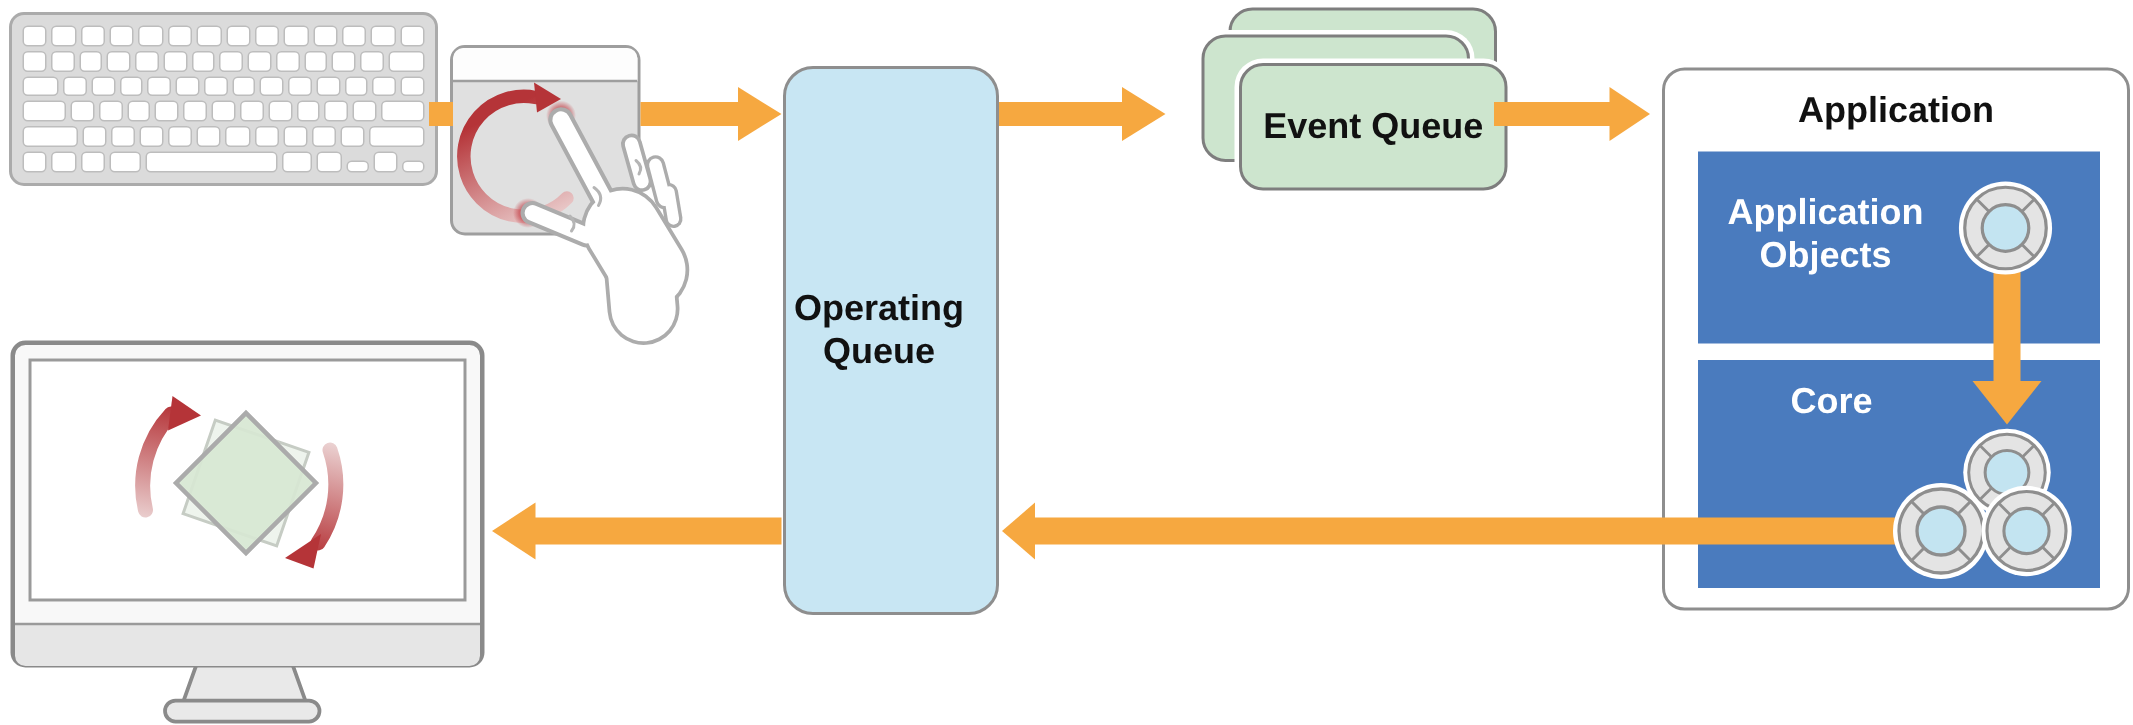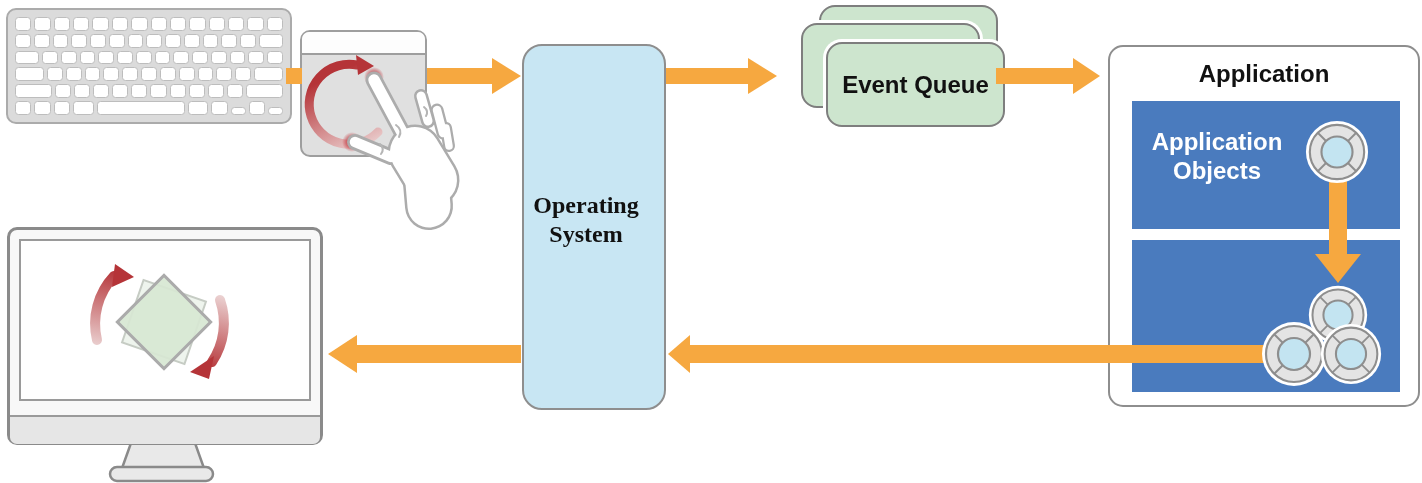--- a/index.html
+++ b/index.html
@@ -29,21 +29,21 @@
     background:#E0E0E0; border:2.5px solid #9E9E9E; border-radius:10px; z-index:1;
   }
   #trackpad .strip{position:absolute; left:0; top:0; right:0; height:21px;
     background:#FDFDFD; border-bottom:2px solid #9E9E9E; border-radius:7px 7px 0 0;}
   
   #os-box{
     left:522px; top:44px; width:144px; height:366px; box-sizing:border-box;
     background:var(--operating-system-fill,#C8E6F3); border:2px solid var(--outline-gray,#8E8E8E);
     border-radius:20px; z-index:1;
   }
-  #os-label{left:522px; top:191px; width:128px; z-index:1;font-family:Liberation Serif, serif;}
+  #os-label{left:522px; top:191px; width:128px; z-index:1;}
   
   .eq-card{
     position:absolute; width:179px; height:85px; box-sizing:border-box;
     background:var(--event-queue-fill,#CDE5CE); border:2px solid #7E7E7E;
     border-radius:16px; box-shadow:0 0 0 3px #fff; z-index:1;
   }
   #eq-back{left:819px; top:5px;}
   #eq-mid{left:801px; top:23px;}
   #eq-front{left:783px; top:42px; display:flex; align-items:center; justify-content:center;margin-left:43px;}
   
@@ -187,40 +187,41 @@
       </div>
   </div>
 
   <div class="abs" id="trackpad">
     <div class="strip"></div>
   </div>
 
   <div class="abs" id="os-box"></div>
   <div class="abs lbl" id="os-label">
     <div>Operating</div>
-    <div>System</div>
+    <div>Queue</div>
   </div>
 
   <div class="eq-card" id="eq-back"></div>
   <div class="eq-card" id="eq-mid"></div>
   <div class="eq-card" id="eq-front">
     <span class="lbl">Event Queue</span>
   </div>
 
   <div class="abs" id="app-box"></div>
   <div class="abs lbl" id="app-title">Application</div>
 
   <div class="blue-panel" id="app-obj-panel"></div>
   <div class="abs lbl panel-lbl" id="app-obj-label">
     <div>Application</div>
     <div>Objects</div>
   </div>
 
   <div class="blue-panel" id="core-panel"></div>
   <div class="abs lbl panel-lbl" id="core-label">
+    <div>Core</div>
   </div>
 
   <svg class="abs" id="monitor-stand" width="134" height="40" viewBox="0 0 134 40">
     <polygon points="36,0 100,0 110,28 26,28" fill="#E9E9E9" stroke="#8A8A8A" stroke-width="2.5"></polygon>
     <rect x="15" y="24" width="103" height="14" rx="7" fill="#E9E9E9" stroke="#8A8A8A" stroke-width="2.5"></rect>
   </svg>
   <div class="abs" id="monitor-frame">
     <div id="monitor-screen">
       <svg width="288" height="158" viewBox="21 241 288 158">
         <defs>

